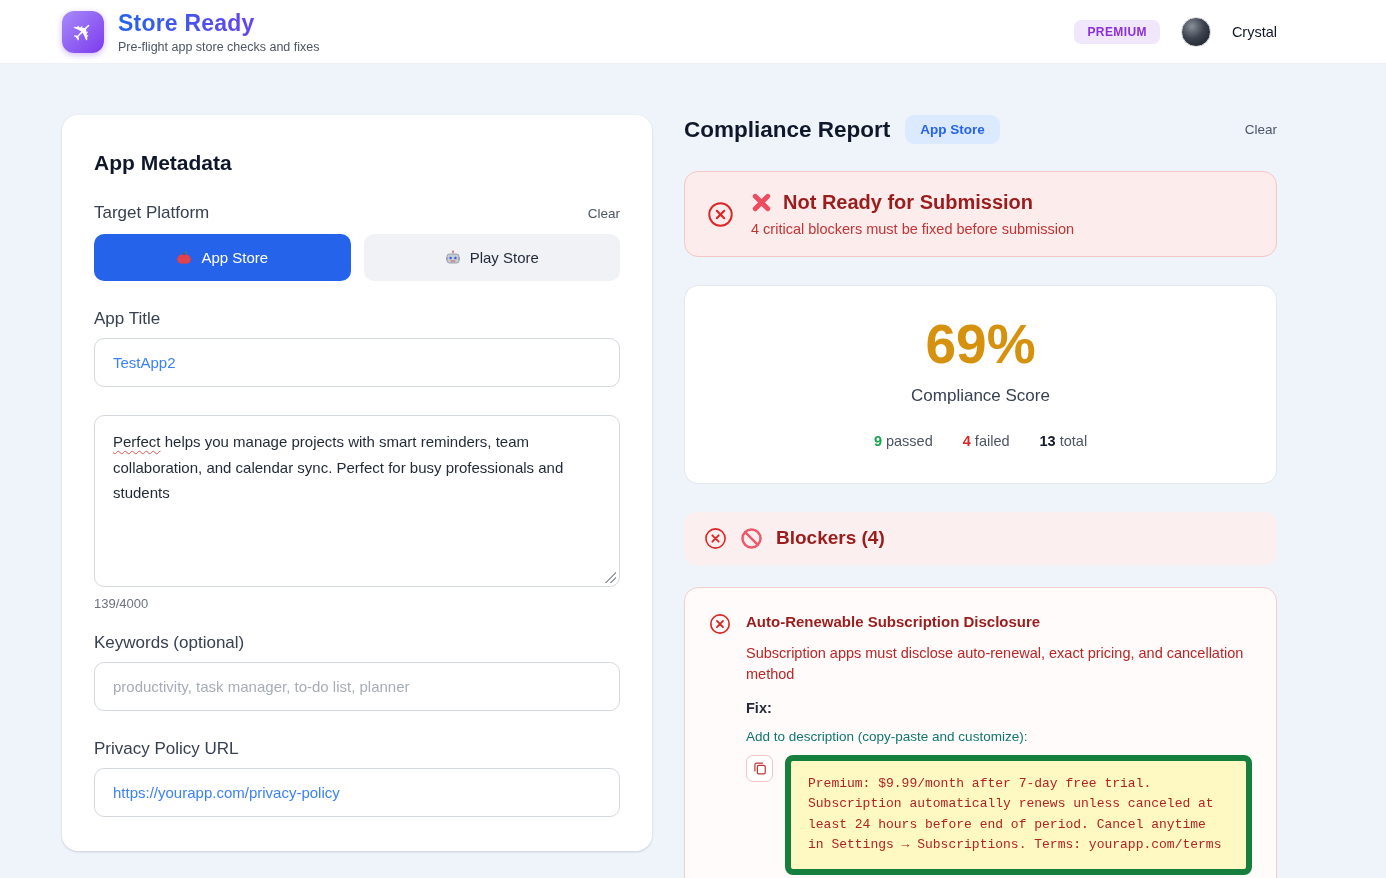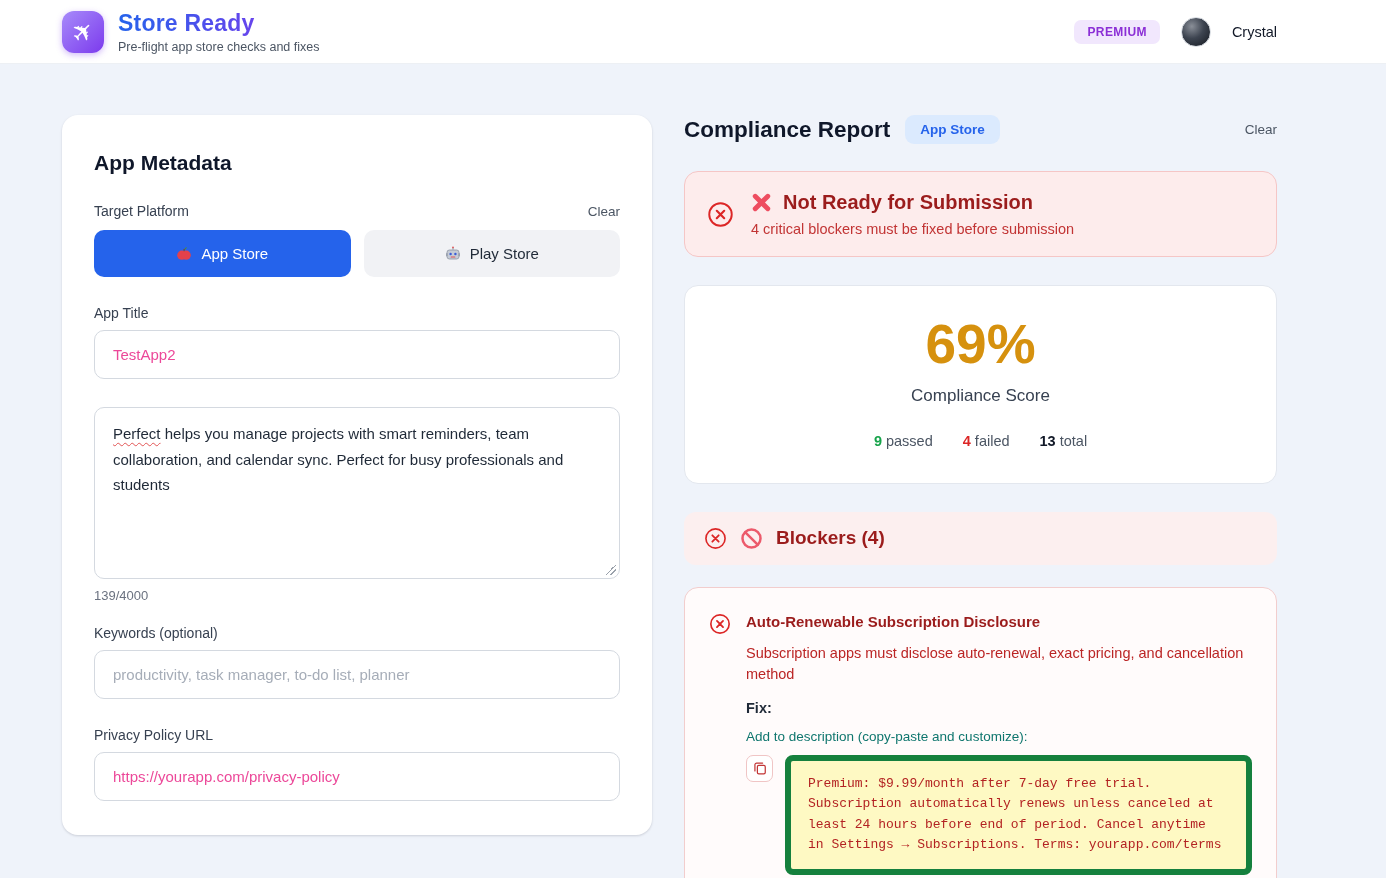--- a/index.html
+++ b/index.html
@@ -46,35 +46,35 @@
   .col-left { width: 590px; }
   .col-right { width: 593px; }
 
   
   .card {
     background:#fff; border-radius:16px; padding: 30px 32px 34px;
     box-shadow: 0 1px 3px rgba(16,24,40,.10), 0 1px 2px rgba(16,24,40,.06);
   }
   .card h2 { font-size:21px; font-weight:bold; color:#0f172a; margin: 6px 0 28px; }
   .label-row { display:flex; justify-content:space-between; align-items:center; margin-bottom:11px; }
-  .field-label { font-size:14px; color:#374151; display:block; }
+  .field-label { font-size:17px; color:#374151; display:block; }
   .clear-link { font-size:13.5px; color:#4b5563; cursor:pointer; }
   .platform-row { display:flex; gap:13px; margin-bottom:28px; }
   .platform-btn {
     flex:1; height:47px; border:none; border-radius:10px; cursor:pointer;
     display:flex; align-items:center; justify-content:center; gap:9px;
     font-family:"Liberation Sans",sans-serif; font-size:15px;
   }
   .platform-btn.sel { background:#2563eb; color:#fff; }
   .platform-btn.unsel { background:#f1f2f5; color:#1f2937; }
   .field { margin-bottom:28px; }
   .field .field-label { margin-bottom:9px; }
   .text-input {
     width:100%; height:49px; border:1px solid #d4d9e0; border-radius:10px;
-    padding:0 18px; font-size:15px; color:#ec4899; background:#fff; outline:none;
+    padding:0 18px; font-size:15px; color:#3b82f6; background:#fff; outline:none;
     font-family:"Liberation Sans",sans-serif;
   }
   .text-input::placeholder { color:#a6adb8; }
   .fake-textarea {
     width:100%; min-height:172px; border:1px solid #d4d9e0; border-radius:10px;
     padding:13px 18px; font-size:15px; color:#1f2937; line-height:1.7;
     position:relative; background:#fff; cursor:text;
   }
   .fake-textarea::after {
     content:""; position:absolute; right:3px; bottom:3px; width:11px; height:11px;

